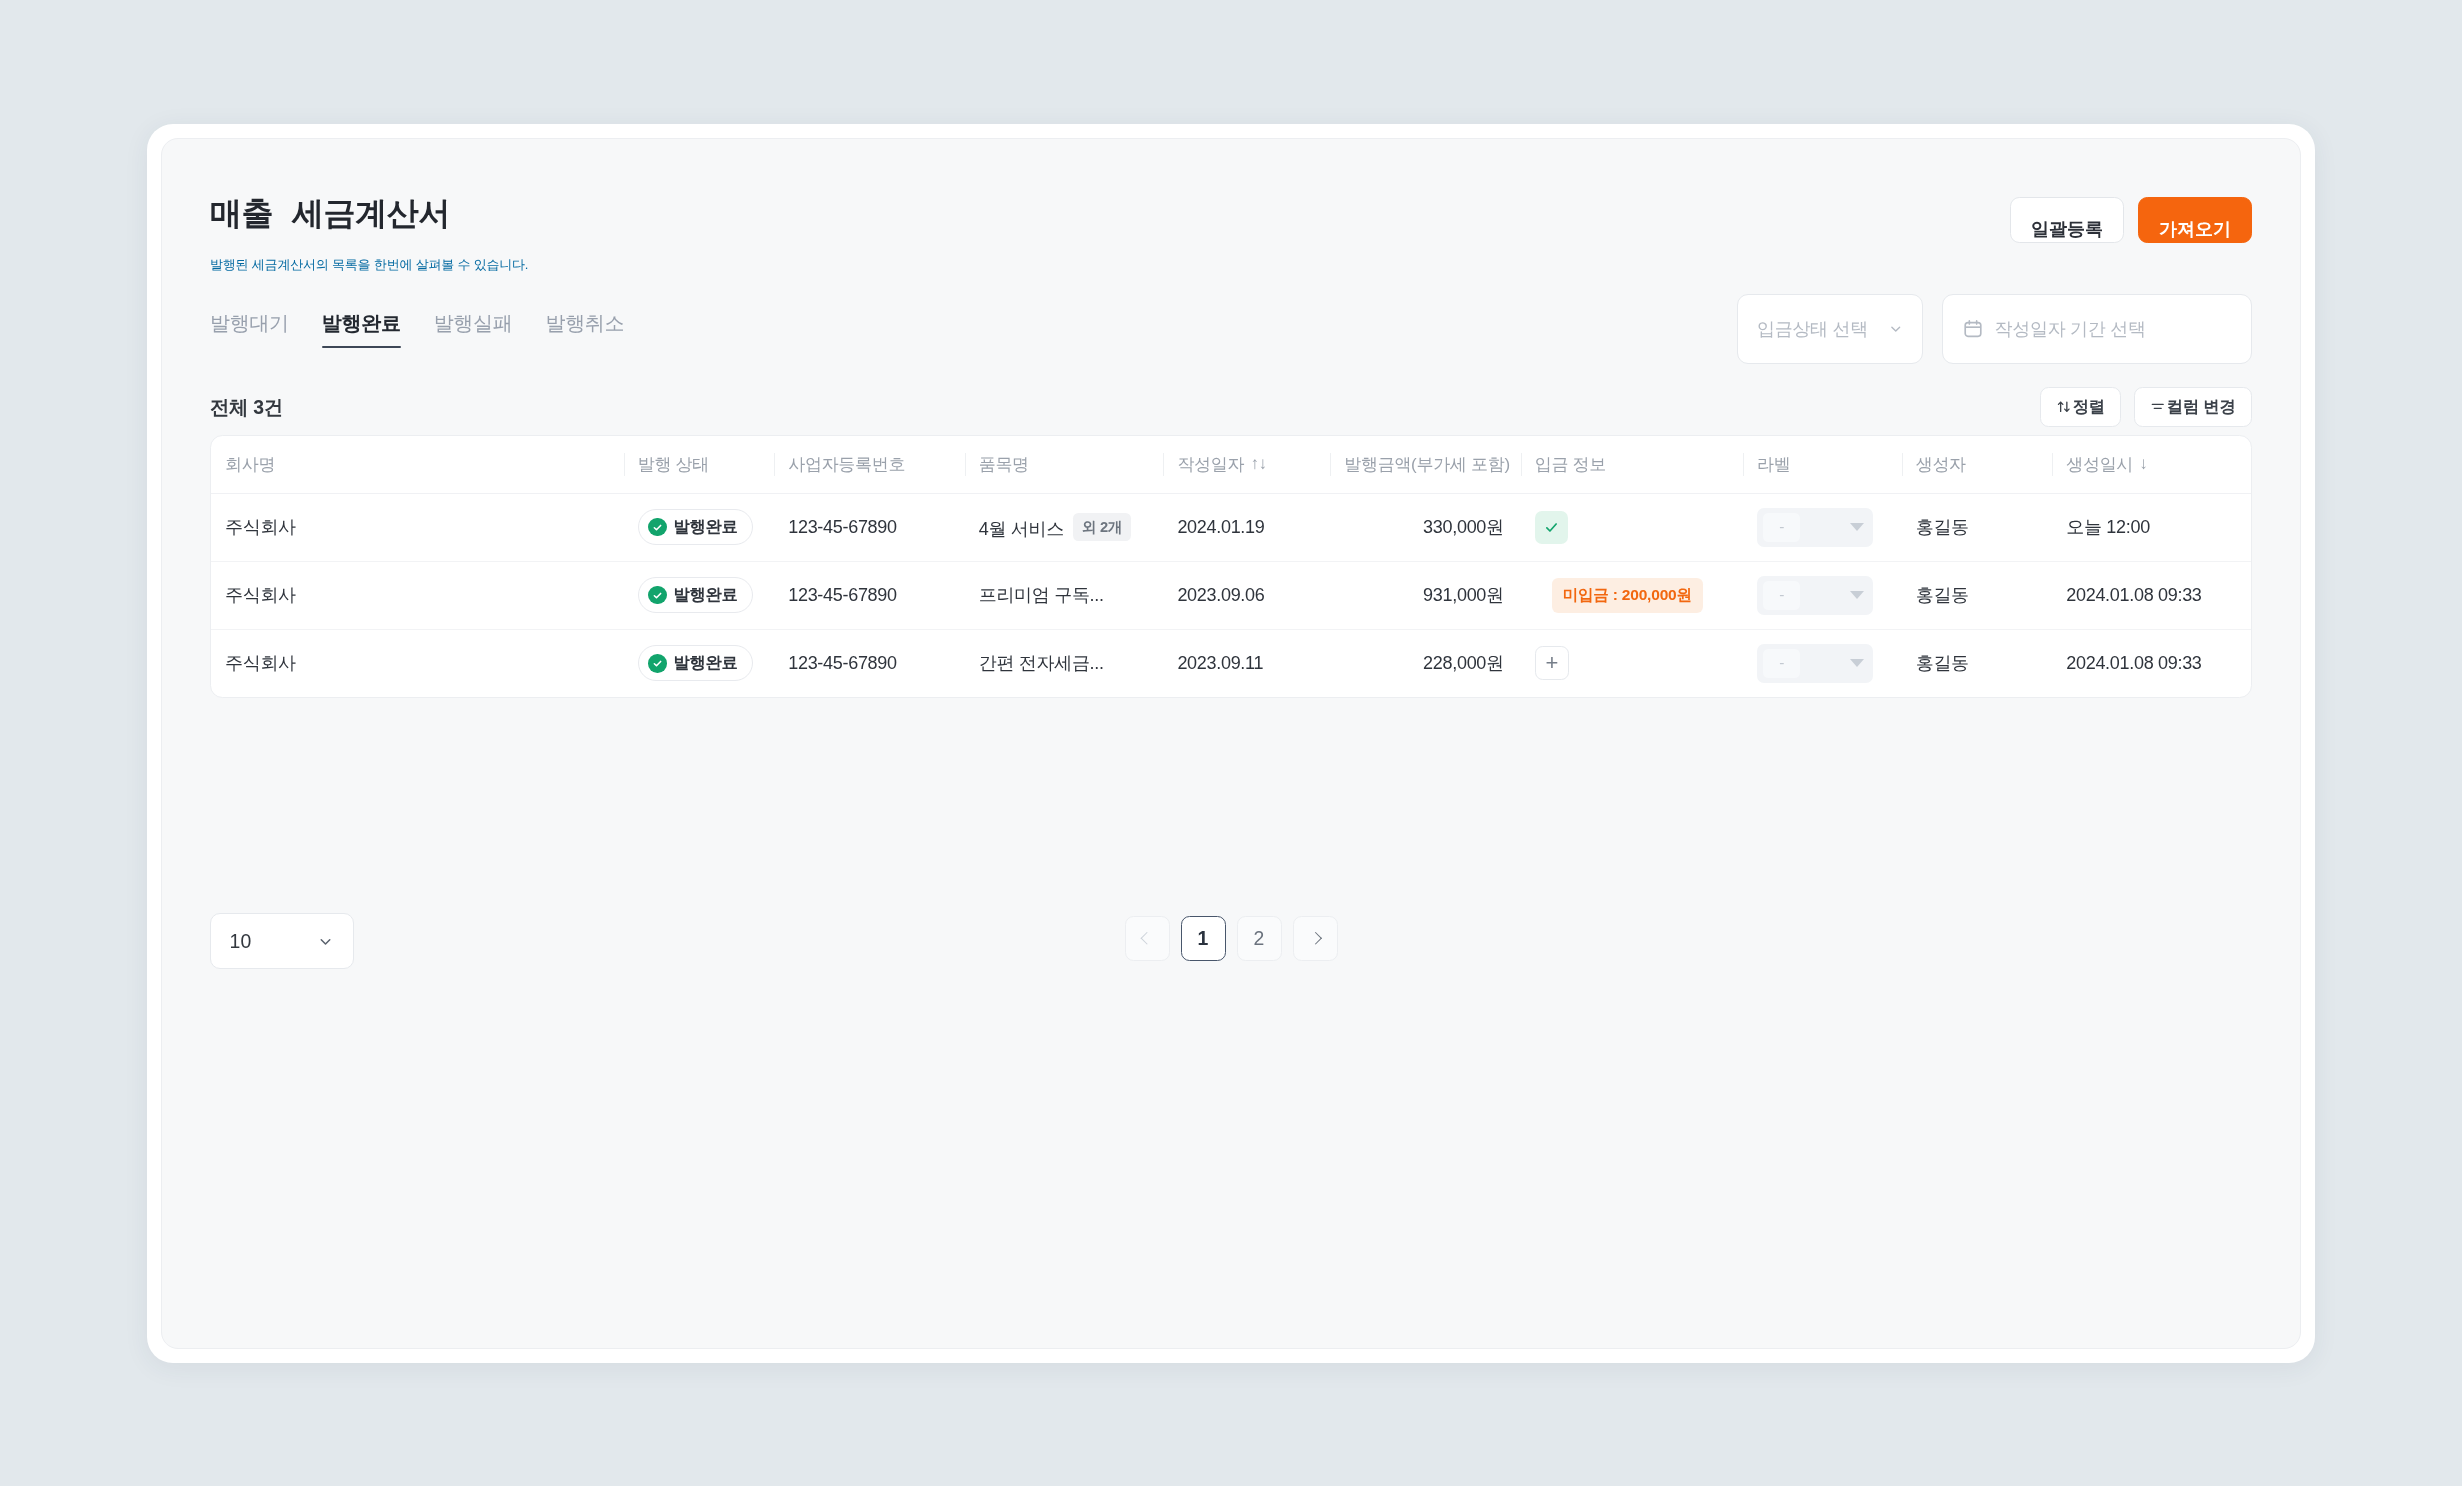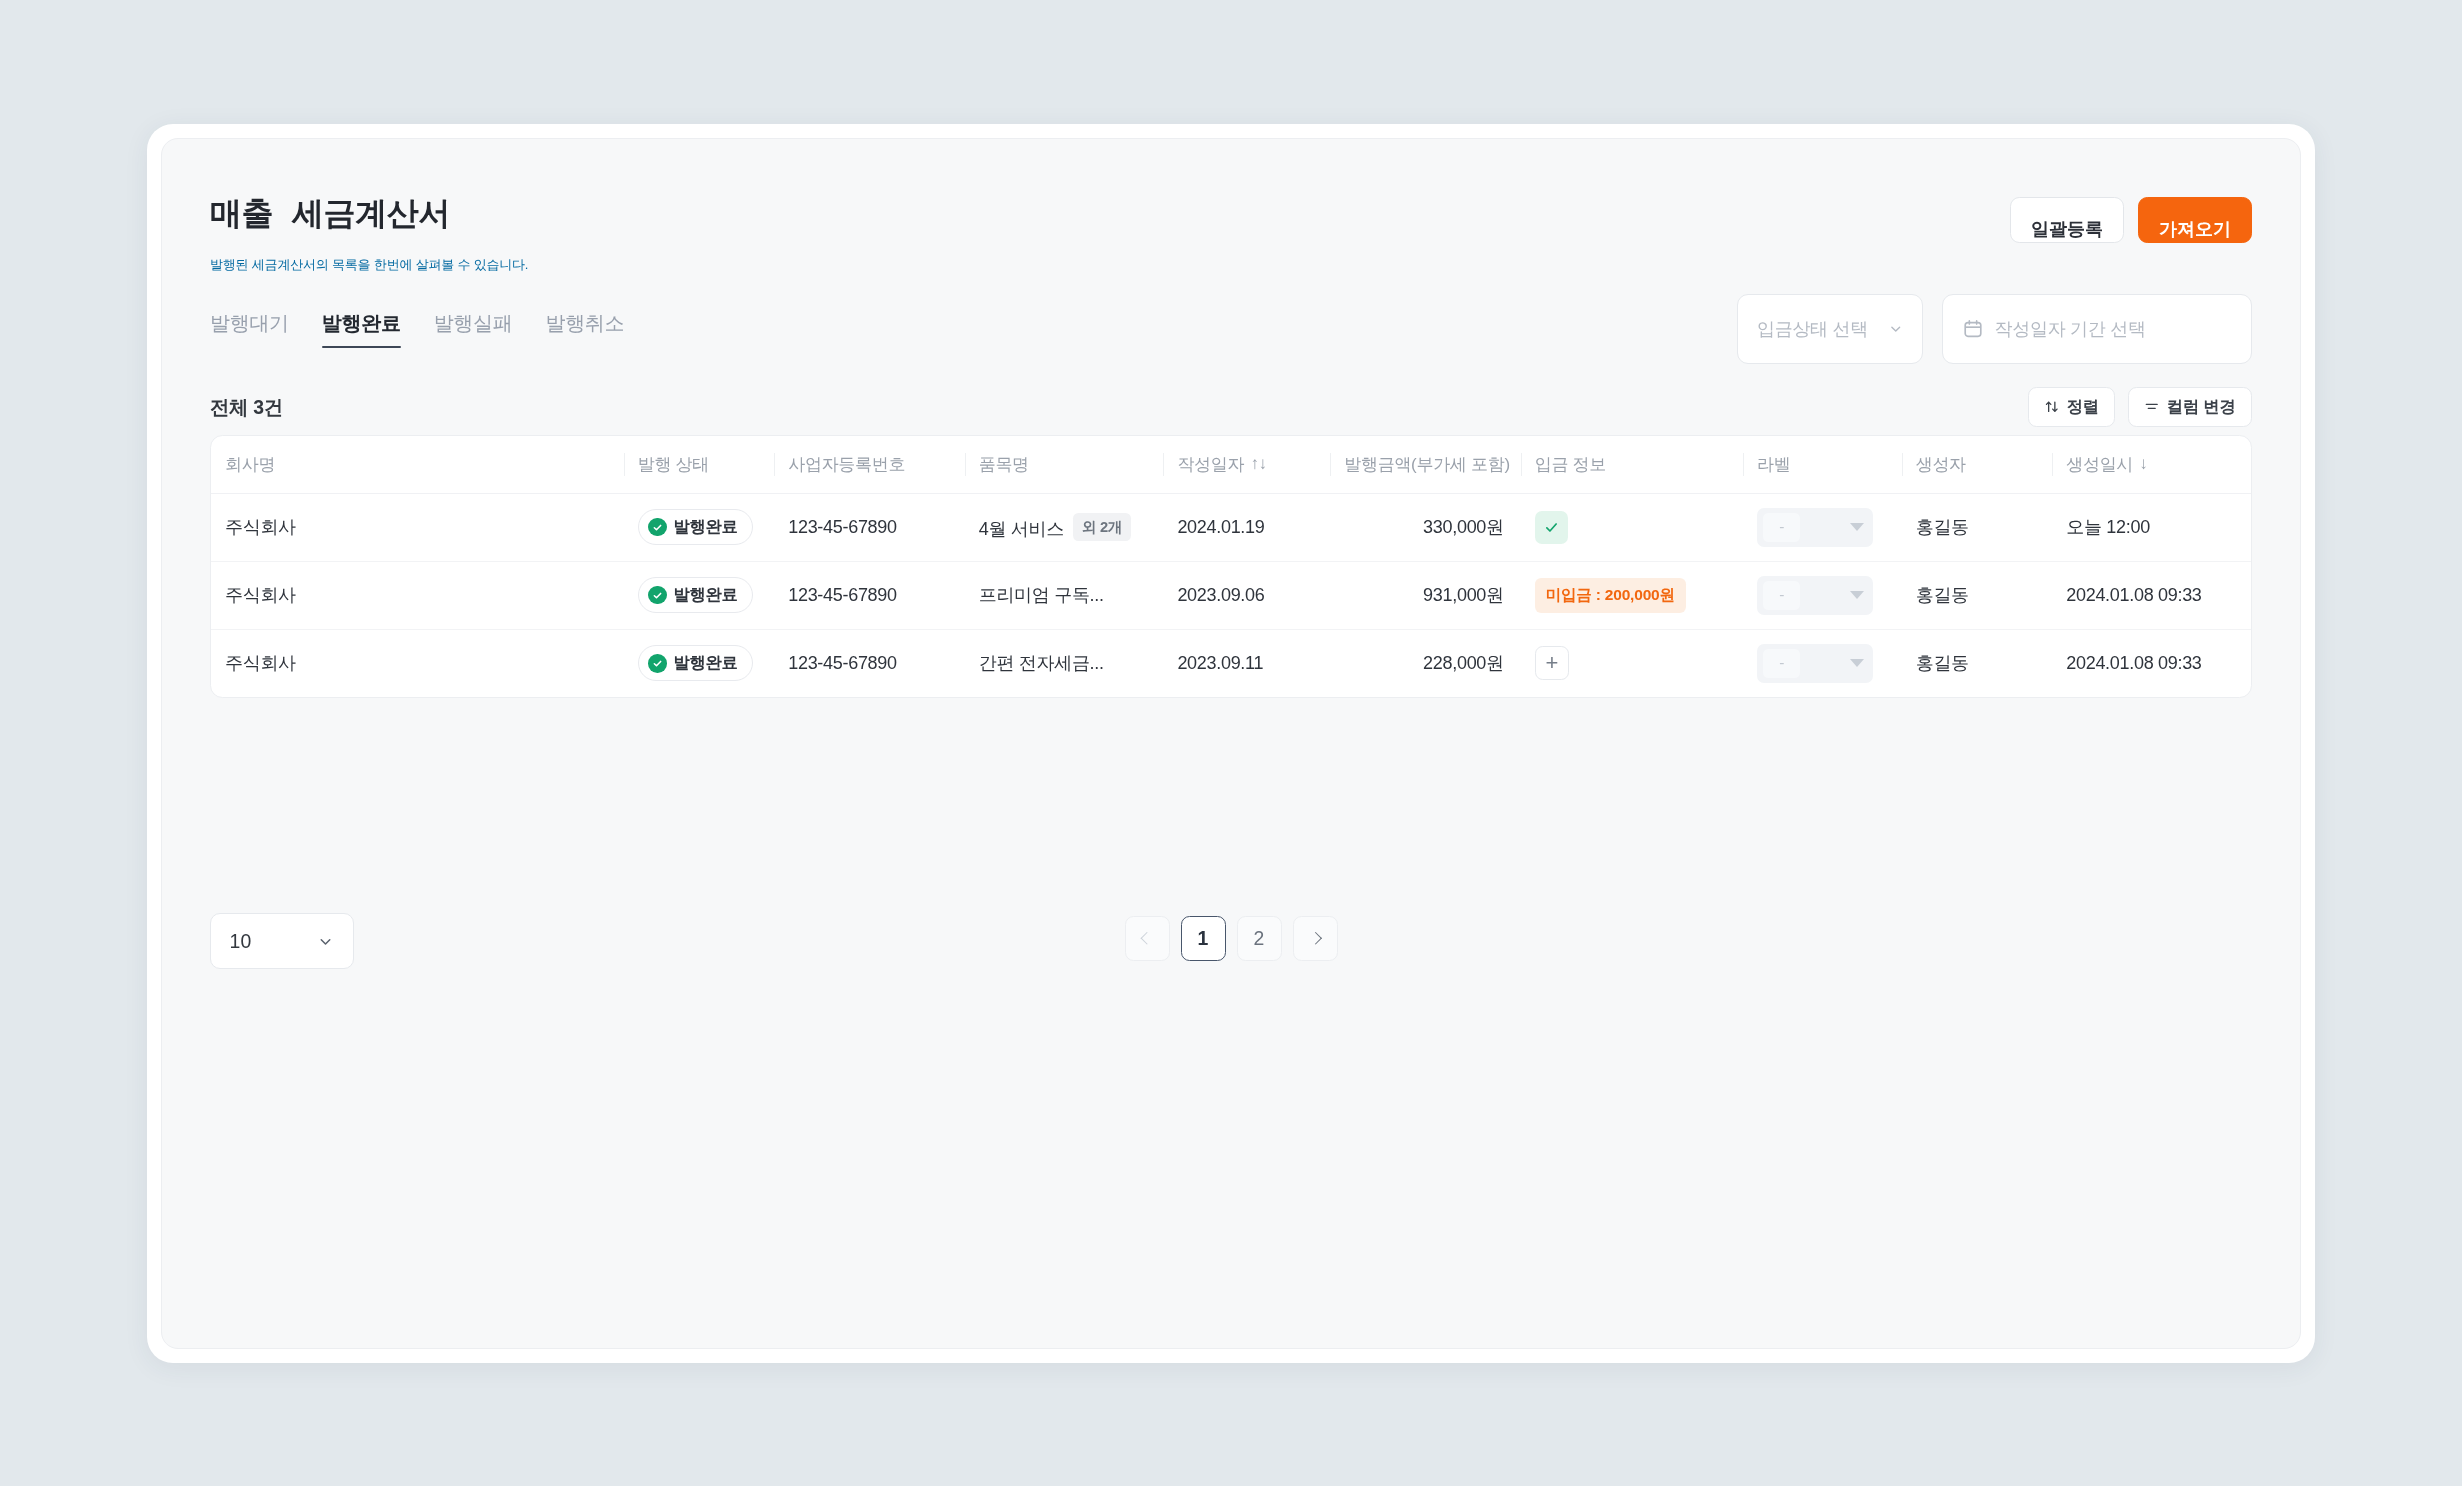--- a/index.html
+++ b/index.html
@@ -86,21 +86,21 @@
 
   
   .count-row {
     position: absolute; left: 48px; right: 48px; top: 248px;
     display: flex; align-items: center; justify-content: space-between;
   }
   .count-text { font-size: 19.4px; font-weight: 700; color: #33383f; letter-spacing: -0.3px; }
   .count-actions { display: flex; gap: 12.4px; }
   .mini-btn {
     height: 40px; background: #fff; border: 0.8px solid #e6e9ed; border-radius: 8.5px;
-    display: flex; align-items: center; gap: 7px; padding: 0 15.5px;
+    display: flex; align-items: center; gap: 1px; padding: 0 15.5px;
     font-size: 16.3px; font-weight: 600; color: #3b4149; cursor: pointer;
     letter-spacing: -0.2px;
   }
 
   
   .table-card {
     position: absolute; left: 48px; right: 48px; top: 296px;
     background: #fff; border: 0.8px solid #eceef1; border-radius: 12.4px;
     overflow: hidden;
   }
@@ -152,21 +152,21 @@
   }
   .num-cell { text-align: right; padding-right: 17px !important; }
 
   .chip-paid {
     display: inline-flex; align-items: center; justify-content: center;
     width: 33px; height: 33px; border-radius: 7px; background: #e2f5ec;
   }
   .chip-unpaid {
     display: inline-flex; align-items: center; background: #fdeee2;
     color: #f2670f; font-size: 15.5px; font-weight: 700;
-    border-radius: 6.2px; padding: 7px 11px; letter-spacing: -0.2px;
+    border-radius: 6.2px; padding: 7px 11px; letter-spacing: -0.2px; margin-left: 17px;
   }
   .btn-add {
     width: 34px; height: 34px; border-radius: 7.7px;
     border: 0.8px solid #e6e9ed; background: #fff; color: #767e89;
     display: inline-flex; align-items: center; justify-content: center;
     font-size: 22px; line-height: 1; cursor: pointer;
   }
   .label-select {
     width: 116px; height: 39px; border-radius: 7px; background: #f2f4f7;
     display: flex; align-items: center; justify-content: space-between;

